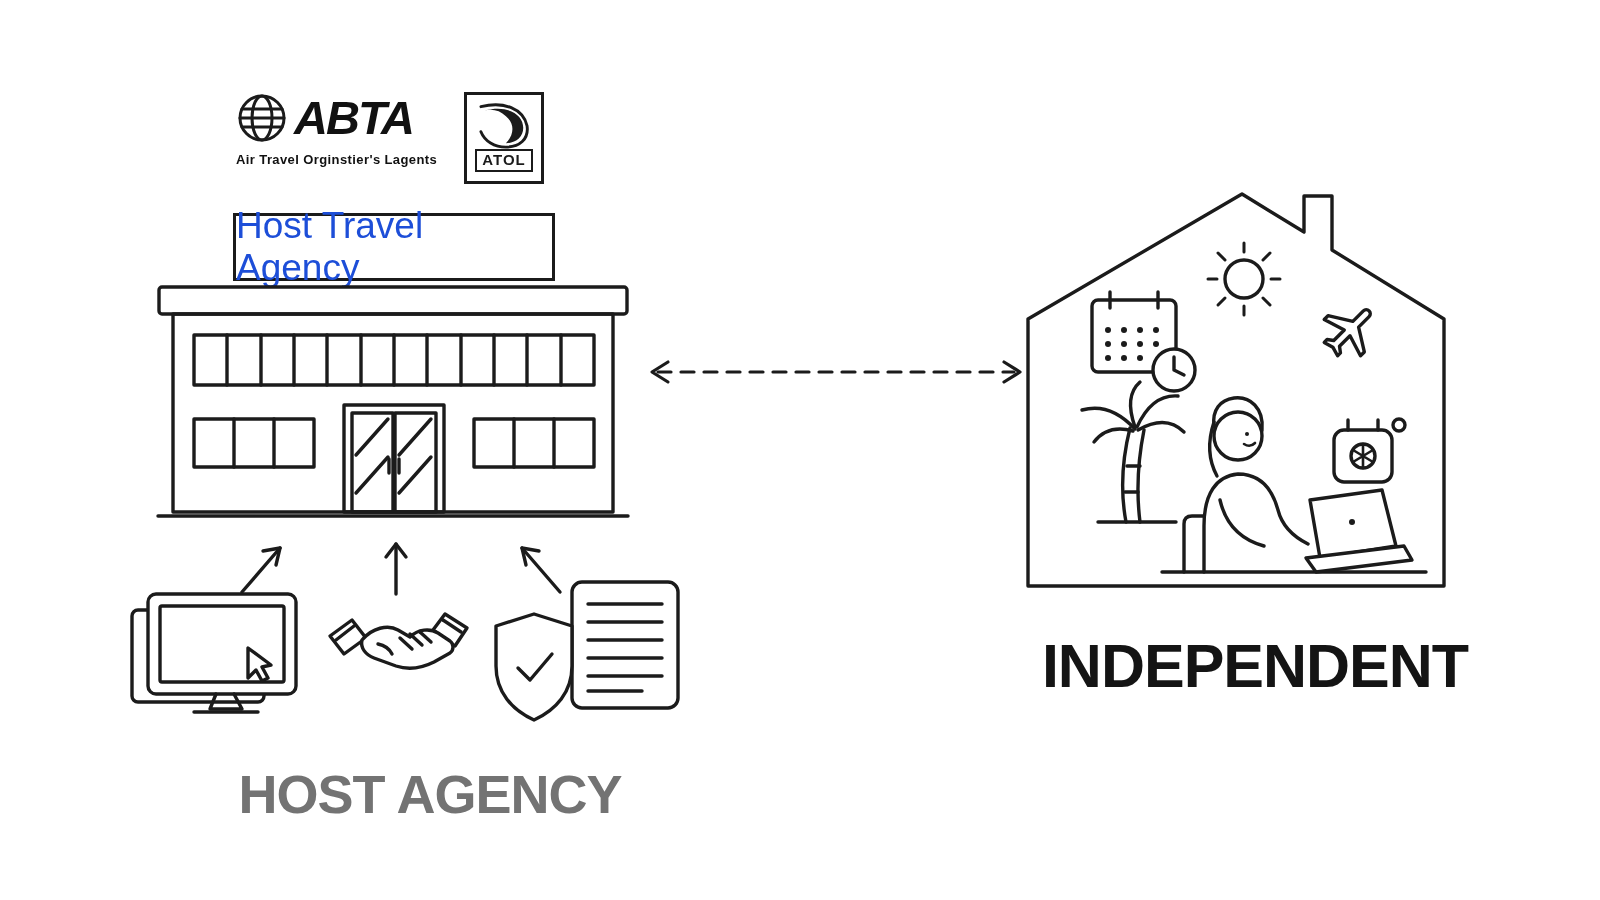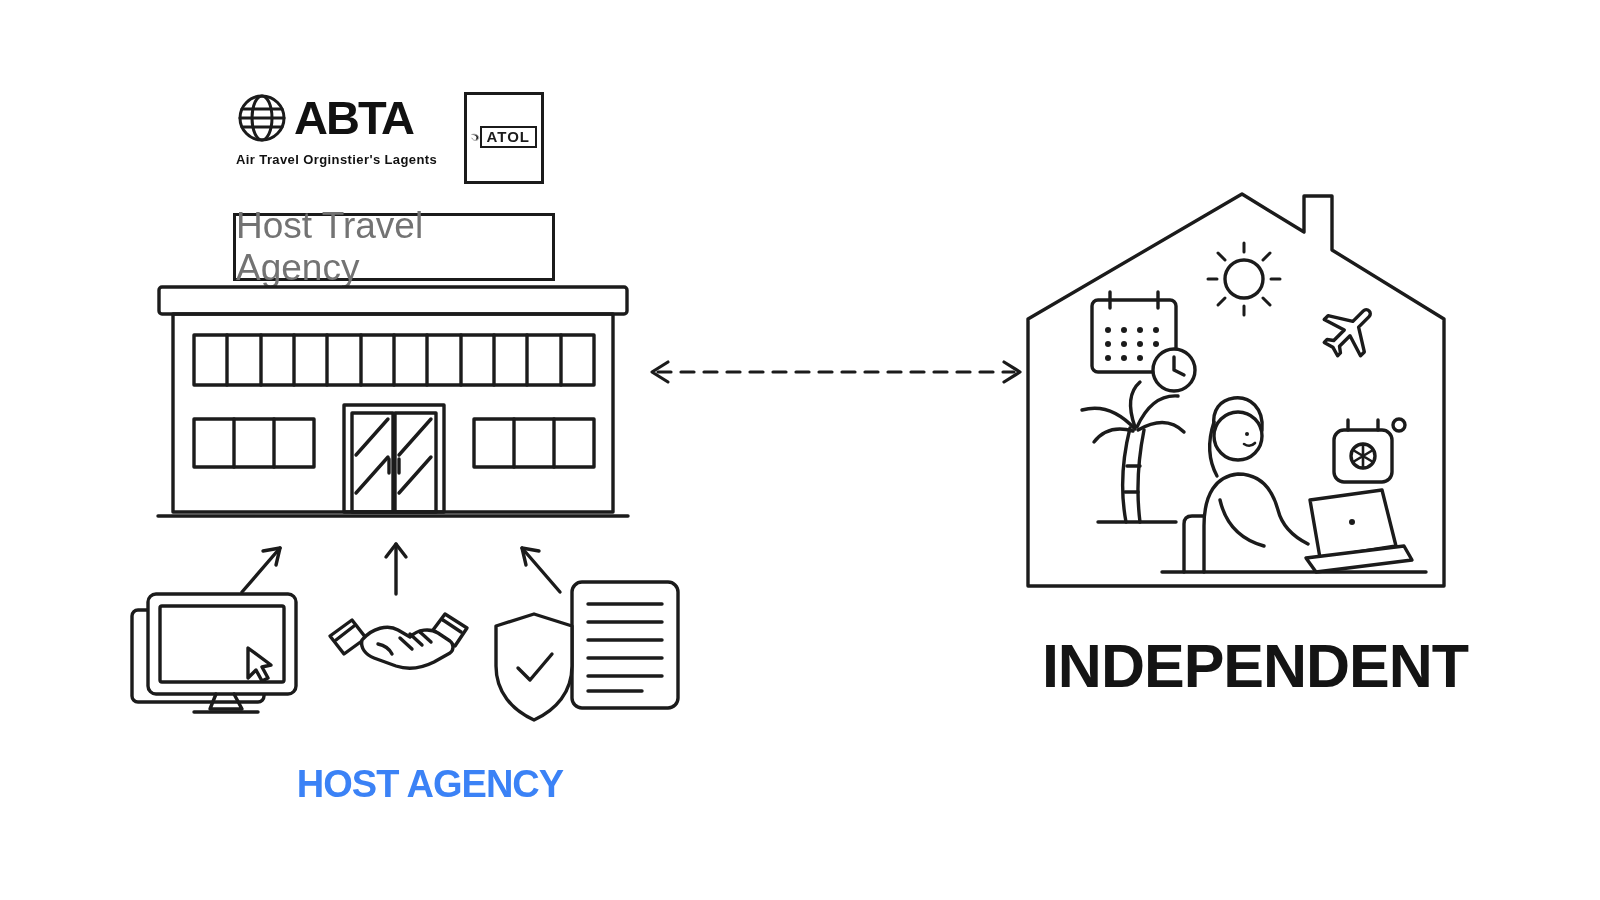--- a/index.html
+++ b/index.html
@@ -6,44 +6,44 @@
   :root { --ink:#1b1b1b; }
   html,body { background:#ffffff; }
   .canvas {
     position:relative; width:1600px; height:900px; background:#ffffff;
     overflow:hidden; font-family:"Liberation Sans", sans-serif; color:var(--ink);
   }
   .abs { position:absolute; }
 
   
   .abta { left:236px; top:90px; }
-  .abta-row { display:flex; align-items:center; gap:6px; }
+  .abta-row { display:flex; align-items:center; gap:6px;font-style:italic; }
   .abta-text { font-size:47px; font-weight:bold; letter-spacing:-2px; color:#111; }
   .abta-tagline { font-size:13px; font-weight:bold; letter-spacing:.4px; margin-top:7px; color:#111; white-space:nowrap; }
 
   
   .atol {
     left:464px; top:92px; width:80px; height:92px;
-    border:3.5px solid var(--ink); display:flex; flex-direction:row;
+    border:3.5px solid var(--ink); display:flex; flex-direction:column;
     align-items:center; justify-content:flex-start; padding:4px 4px 6px;
     background:#fff;
   }
   .atol-text { font-size:15px; font-weight:bold; letter-spacing:1px; border:2.5px solid var(--ink); padding:0 5px; line-height:1.25; }
 
   
   .sign {
     left:233px; top:213px; width:322px; height:68px;
     border:3.5px solid var(--ink); background:#fff;
     display:flex; align-items:center; justify-content:center;
-    font-size:37px; color:#737373;
+    font-size:37px; color:#1d4ed8;
   }
 
   .host-caption {
     left:180px; top:763px; width:500px; text-align:center;
-    font-size:38px; font-weight:bold; letter-spacing:-1px; color:#3b82f6;
+    font-size:54px; font-weight:bold; letter-spacing:-1px; color:#737373;
   }
   .ita-caption {
     left:1030px; top:624px; width:450px; text-align:center;
     font-size:61px; font-weight:bold; letter-spacing:-1px; color:#141414; line-height:1.4;
   }
   .ita-caption span { display:block; }
 </style>
 </head>
 <body>
 

